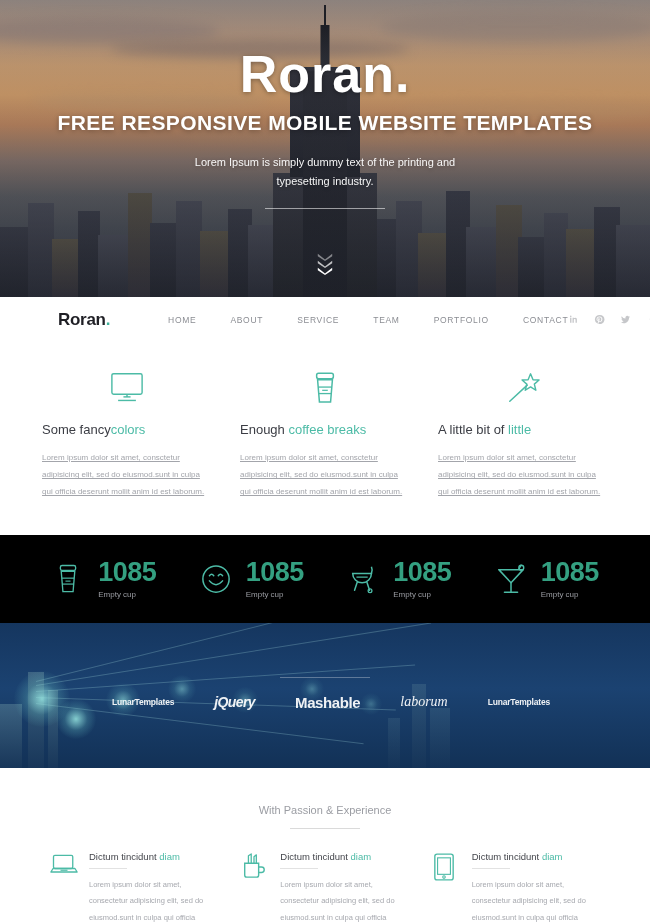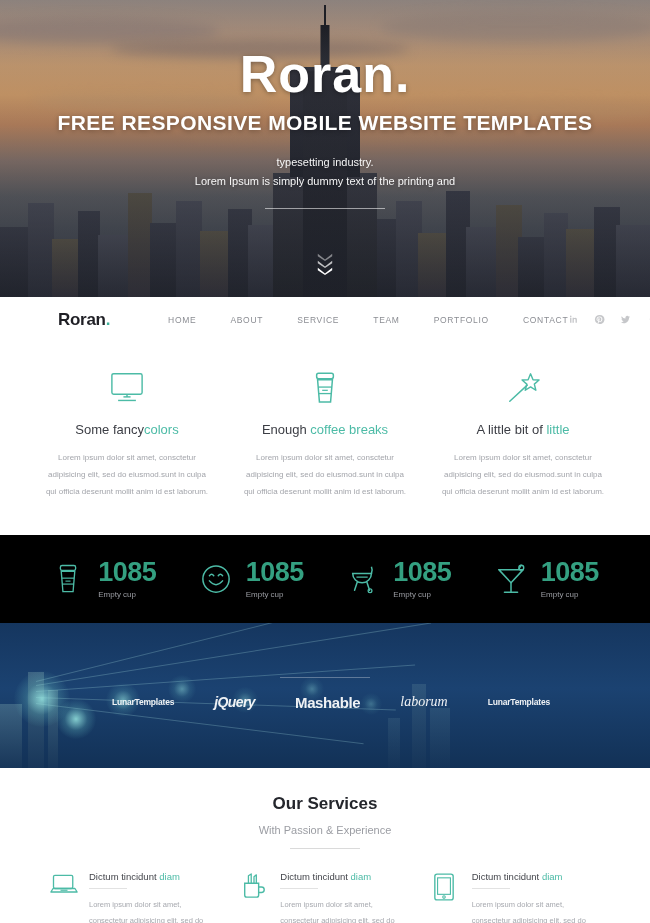--- a/index.html
+++ b/index.html
@@ -180,36 +180,36 @@
   }
 
   
   .features {
     display: flex;
     background: #fff;
     padding: 28px 28px 34px;
   }
   .feature {
     flex: 1;
-    text-align: center;
     padding: 0 14px;
   }
   .feature-icon { height: 36px; display: flex; align-items: center; justify-content: center; }
   .feature-title {
     font-size: 13px;
     color: #3b3d44;
     margin-top: 16px;
     font-weight: normal;
   }
   .feature-title .hl { color: #4cbba6; }
   .feature-text {
     font-size: 8px;
     color: #a3a5ab;
     line-height: 2.15;
     margin-top: 12px;
+    text-decoration: underline;
   }
 
   
   .counters {
     background: #000000;
     height: 88px;
     display: flex;
     align-items: center;
     padding: 0 30px;
   }
@@ -391,22 +391,22 @@
     <div class="tower-mid"></div>
   </div>
   <div class="tower"></div>
 
   <div class="hero-overlay"></div>
 
   <div class="hero-content">
     <div class="hero-title">Roran.</div>
     <div class="hero-sub">FREE RESPONSIVE MOBILE WEBSITE TEMPLATES</div>
     <div class="hero-desc">
+      <div>Lorem Ipsum is simply dummy text of the printing and</div>
       <div>typesetting industry.</div>
-      <div>Lorem Ipsum is simply dummy text of the printing and</div>
     </div>
     <div class="hero-rule"></div>
   </div>
 
   <div class="scroll-arrows">
     <svg class="chev" viewBox="0 0 20 10">
         <path d="M1 1 L10 8 L19 1 L19 4 L10 10 L1 4 Z" fill="#fff"></path>
       </svg>
     <svg class="chev" viewBox="0 0 20 10">
         <path d="M1 1 L10 8 L19 1 L19 4 L10 10 L1 4 Z" fill="#fff"></path>
@@ -581,21 +581,20 @@
     <div class="client-logo lg-lunar">LunarTemplates</div>
     <div class="client-logo lg-jquery">jQuery</div>
     <div class="client-logo lg-mashable">Mashable</div>
     <div class="client-logo lg-whdesign">laborum</div>
     <div class="client-logo lg-lunar">LunarTemplates</div>
   </div>
 </section>
 
 <section class="services">
   <div class="services-head">
-    <div class="services-title">Our Services</div>
     <div class="services-sub">With Passion &amp; Experience</div>
     <div class="services-rule"></div>
   </div>
 
   <div class="service-grid">
     <div class="service">
       <div class="service-icon">
         <svg width="28" height="24" viewBox="0 0 32 26">
           <rect x="4" y="2" width="22" height="15" rx="1.6" fill="none" stroke="#4cbba6" stroke-width="1.5"></rect>
           <path d="M1 21 h30 l-2.5 -4 h-25 Z" fill="none" stroke="#4cbba6" stroke-width="1.5" stroke-linejoin="round"></path>

